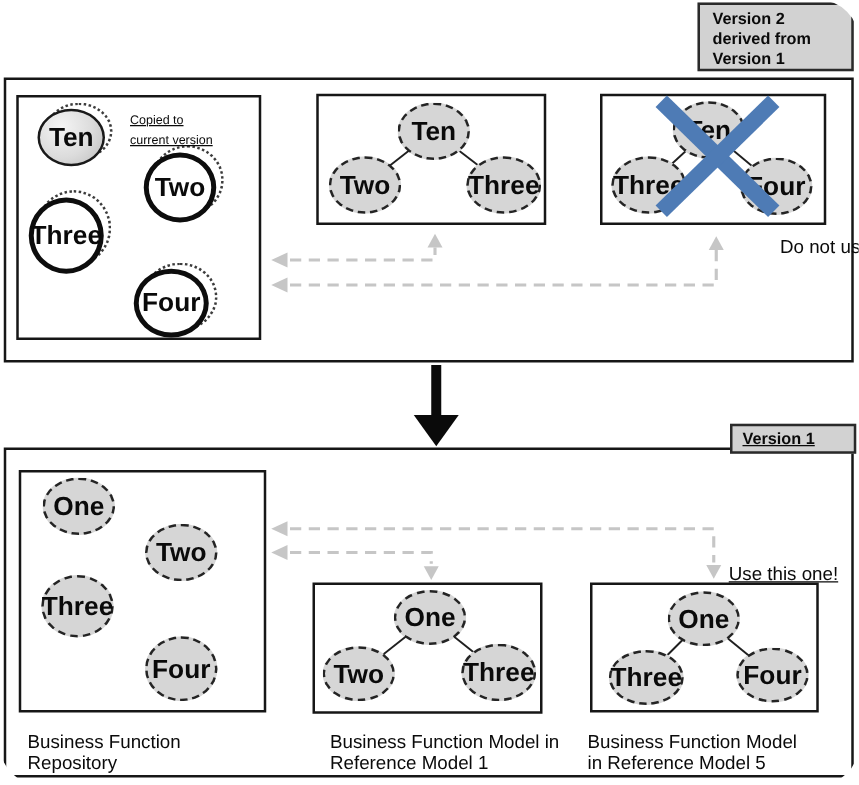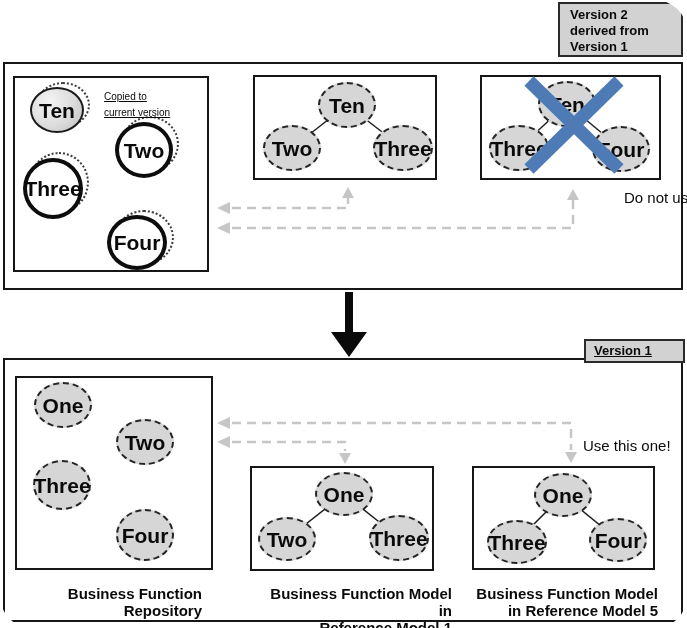--- a/index.html
+++ b/index.html
@@ -16,21 +16,21 @@
   .solid-white{background:#ffffff;border:4px solid #0d0d0d;}
   .solid-gray{background:radial-gradient(circle at 35% 30%, #f4f4f4 0%, #dcdcdc 55%, #bdbdbd 100%);
               border:2px solid #1a1a1a;}
   .ghost{position:absolute;border-radius:50%;border:2px dotted #3c3c3c;background:transparent;z-index:1;}
   .tag{position:absolute;background:#d2d2d2;border:2px solid #2a2a2a;font-weight:bold;font-size:13px;
        line-height:16px;white-space:pre-line;z-index:4;padding:3px 4px 2px 10px;}
   .tag.small{padding:2px 4px 2px 8px;}
   .tag.small span{text-decoration:underline;}
   .note{position:absolute;font-size:10px;line-height:16px;white-space:pre-line;z-index:2;text-decoration:underline;}
   .callout{position:absolute;font-size:15px;line-height:17px;z-index:3;white-space:nowrap;}
-  .caption{position:absolute;font-size:15px;line-height:17px;text-align:right;white-space:pre-line;z-index:2;font-weight:bold;}
+  .caption{position:absolute;font-size:15px;line-height:17px;text-align:left;white-space:pre-line;z-index:2;}
 </style>
 </head>
 <body>
 
 <div class="page">
 
   <svg class="layer under" viewBox="0 0 687 628">
     <g stroke="#1f1f1f" stroke-width="1.5">
       <line x1="347" y1="105" x2="292" y2="148"></line>
       <line x1="347" y1="105" x2="403" y2="148"></line>
@@ -94,21 +94,21 @@
     <div class="box" style="left:250px;top:466px;width:184px;height:105px;"></div>
     <div class="circle dashed-gray" style="left:315px;top:472px;width:58px;height:44px;">One</div>
     <div class="circle dashed-gray" style="left:258px;top:517px;width:58px;height:44px;">Two</div>
     <div class="circle dashed-gray" style="left:369px;top:515px;width:60px;height:46px;">Three</div>
 
     <div class="box" style="left:472px;top:466px;width:183px;height:104px;"></div>
     <div class="circle dashed-gray" style="left:534px;top:473px;width:58px;height:44px;">One</div>
     <div class="circle dashed-gray" style="left:487px;top:520px;width:60px;height:44px;">Three</div>
     <div class="circle dashed-gray" style="left:589px;top:518px;width:58px;height:44px;">Four</div>
 
-    <div class="callout" style="left:583px;top:437px;">Use this one!</div>
+    <div class="callout" style="left:583px;top:451px;text-decoration:underline;">Use this one!</div>
 
     <div class="caption" style="left:22px;top:585px;width:180px;">Business Function
 Repository</div>
     <div class="caption" style="left:264px;top:585px;width:188px;">Business Function Model in
 Reference Model 1</div>
     <div class="caption" style="left:470px;top:585px;width:188px;">Business Function Model
 in Reference Model 5</div>
   </div>
 
   <svg class="layer over" viewBox="0 0 687 628">

